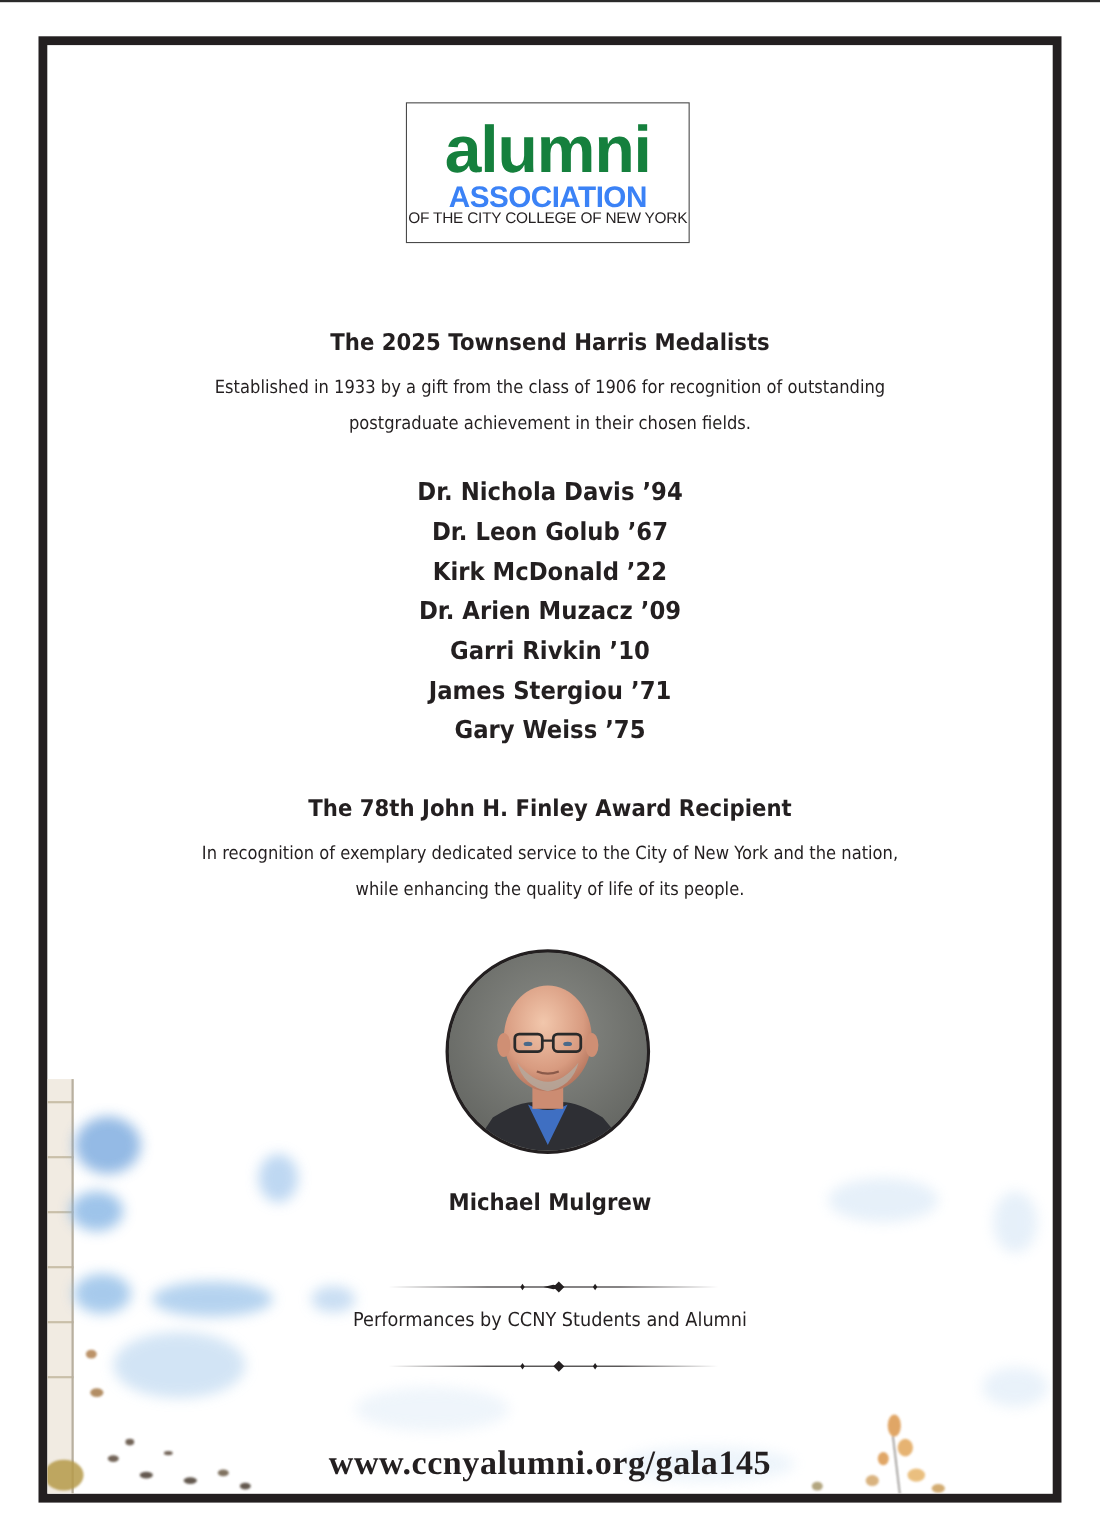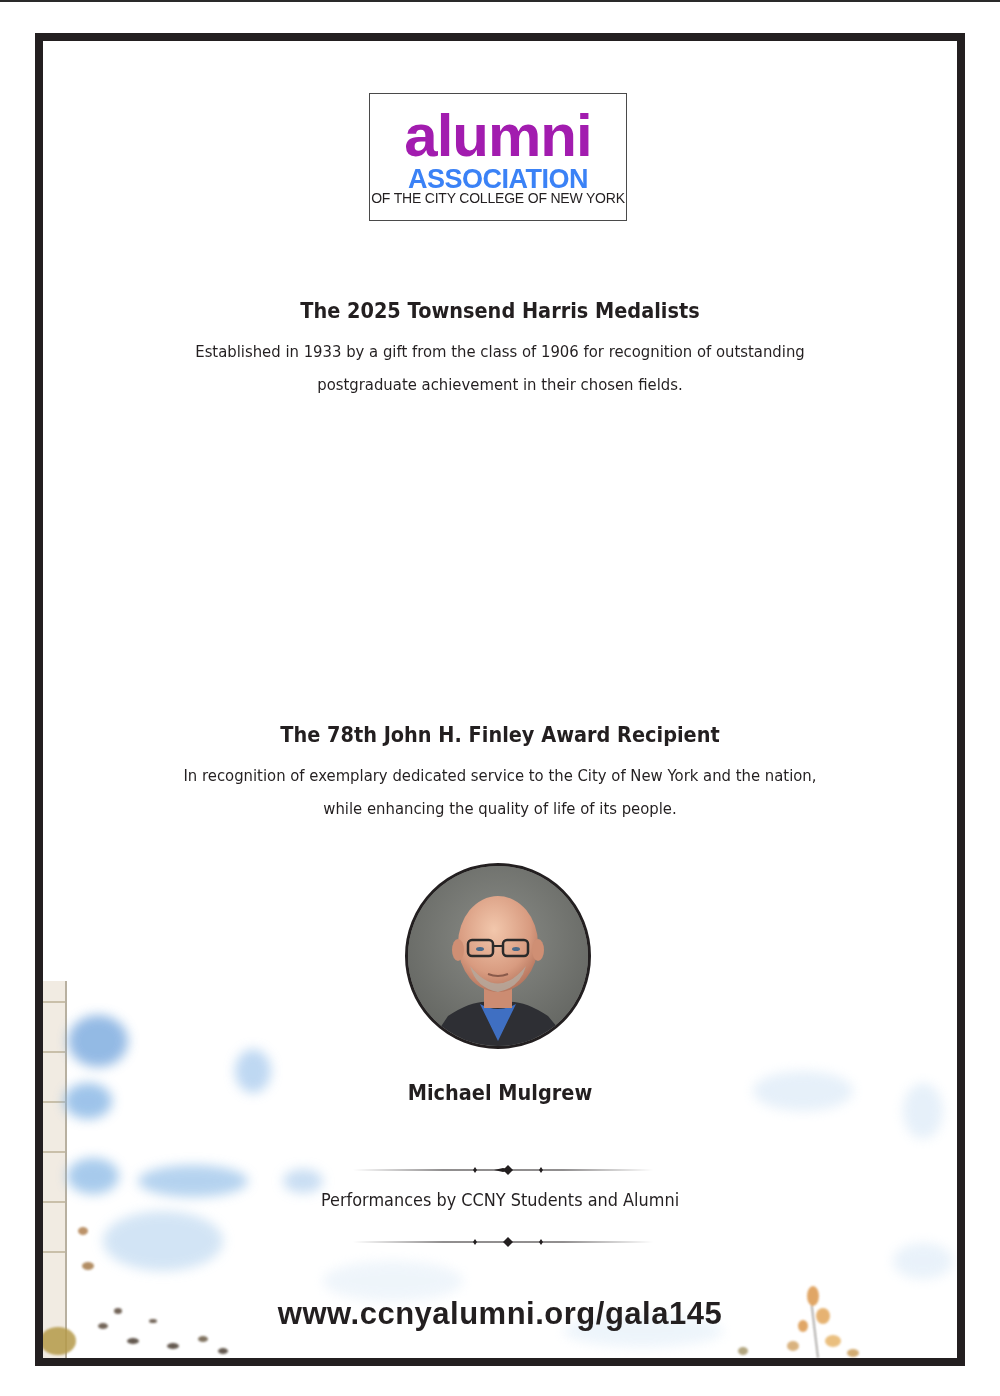--- a/index.html
+++ b/index.html
@@ -18,21 +18,21 @@
     .bg-deco { position: absolute; left: 0; top: 0; width: 100%; height: 100%; pointer-events: none; }
     .content { position: absolute; left: 0; top: 0; width: 100%; height: 100%; }
 
     .logo-box {
       position: absolute; left: 326px; top: 52px; width: 258px; height: 128px;
       border: 1.5px solid #4a4a4a; box-sizing: border-box; text-align: center;
     }
     .logo-main {
       font-family: "Liberation Sans", sans-serif; font-weight: bold;
       font-size: 60px; line-height: 60px; letter-spacing: -1px;
-      margin-top: 12px; color: #a21caf;
+      margin-top: 12px; color: #15803d;
     }
     .logo-sub {
       font-family: Liberation Sans, sans-serif; font-weight: bold;
       font-size: 27px; line-height: 26px; letter-spacing: -0.5px; color: #3b82f6;
     }
     .logo-small {
       font-family: "Liberation Sans", sans-serif; font-size: 14px; line-height: 12px;
       letter-spacing: -0.2px; color: #231f20;
     }
 
@@ -41,22 +41,22 @@
     .p  { font-family: "DejaVu Sans", sans-serif; font-size: 16.5px; line-height: 33px; transform: scaleX(0.9); }
     .name { font-family: "DejaVu Sans", sans-serif; font-weight: bold; font-size: 22.5px; line-height: 36px; transform: scaleX(0.92); }
 
     .portrait {
       position: absolute; left: 362px; top: 822px; width: 186px; height: 186px;
       border-radius: 50%; border: 3px solid #231f20; box-sizing: border-box; overflow: hidden;
       background: #7d7f7b;
     }
     .divider { position: absolute; left: 310px; width: 300px; height: 16px; }
     .url {
-      font-family: Liberation Sans, sans-serif; font-weight: bold; font-size: 31px;
-      letter-spacing: 0.5px; color: #231f20;
+      font-family: Liberation Serif, serif; font-weight: bold; font-size: 31px;
+      letter-spacing: 0.5px; color: #231f20; margin-top: 16px;
     }
   </style>
 </head>
 <body>
 
 <div class="top-strip"></div>
 
 <div class="frame">
 
   <svg class="bg-deco" viewBox="0 0 914 1317" preserveAspectRatio="none">
@@ -128,20 +128,29 @@
     <div class="logo-box">
       <div class="logo-main">alumni</div>
       <div class="logo-sub">ASSOCIATION</div>
       <div class="logo-small">OF THE CITY COLLEGE OF NEW YORK</div>
     </div>
 
     <div class="c h2" style="top:258px;">The 2025 Townsend Harris Medalists</div>
     <div class="c p" style="top:294px;">Established in 1933 by a gift from the class of 1906 for recognition of outstanding</div>
     <div class="c p" style="top:327px;">postgraduate achievement in their chosen fields.</div>
 
+    <div class="c" style="top:389px;">
+      <div class="name">Dr. Nichola Davis ’94</div>
+      <div class="name">Dr. Leon Golub ’67</div>
+      <div class="name">Kirk McDonald ’22</div>
+      <div class="name">Dr. Arien Muzacz ’09</div>
+      <div class="name">Garri Rivkin ’10</div>
+      <div class="name">James Stergiou ’71</div>
+      <div class="name">Gary Weiss ’75</div>
+    </div>
 
     <div class="c h2" style="top:682px;">The 78th John H. Finley Award Recipient</div>
     <div class="c p" style="top:718px;">In recognition of exemplary dedicated service to the City of New York and the nation,</div>
     <div class="c p" style="top:751px;">while enhancing the quality of life of its people.</div>
 
     <div class="portrait">
       <svg width="180" height="180" viewBox="0 0 180 180">
         <defs>
           <radialGradient id="bgGrad" cx="50%" cy="40%" r="70%">
             <stop offset="0%" stop-color="#8a8c87"></stop>

